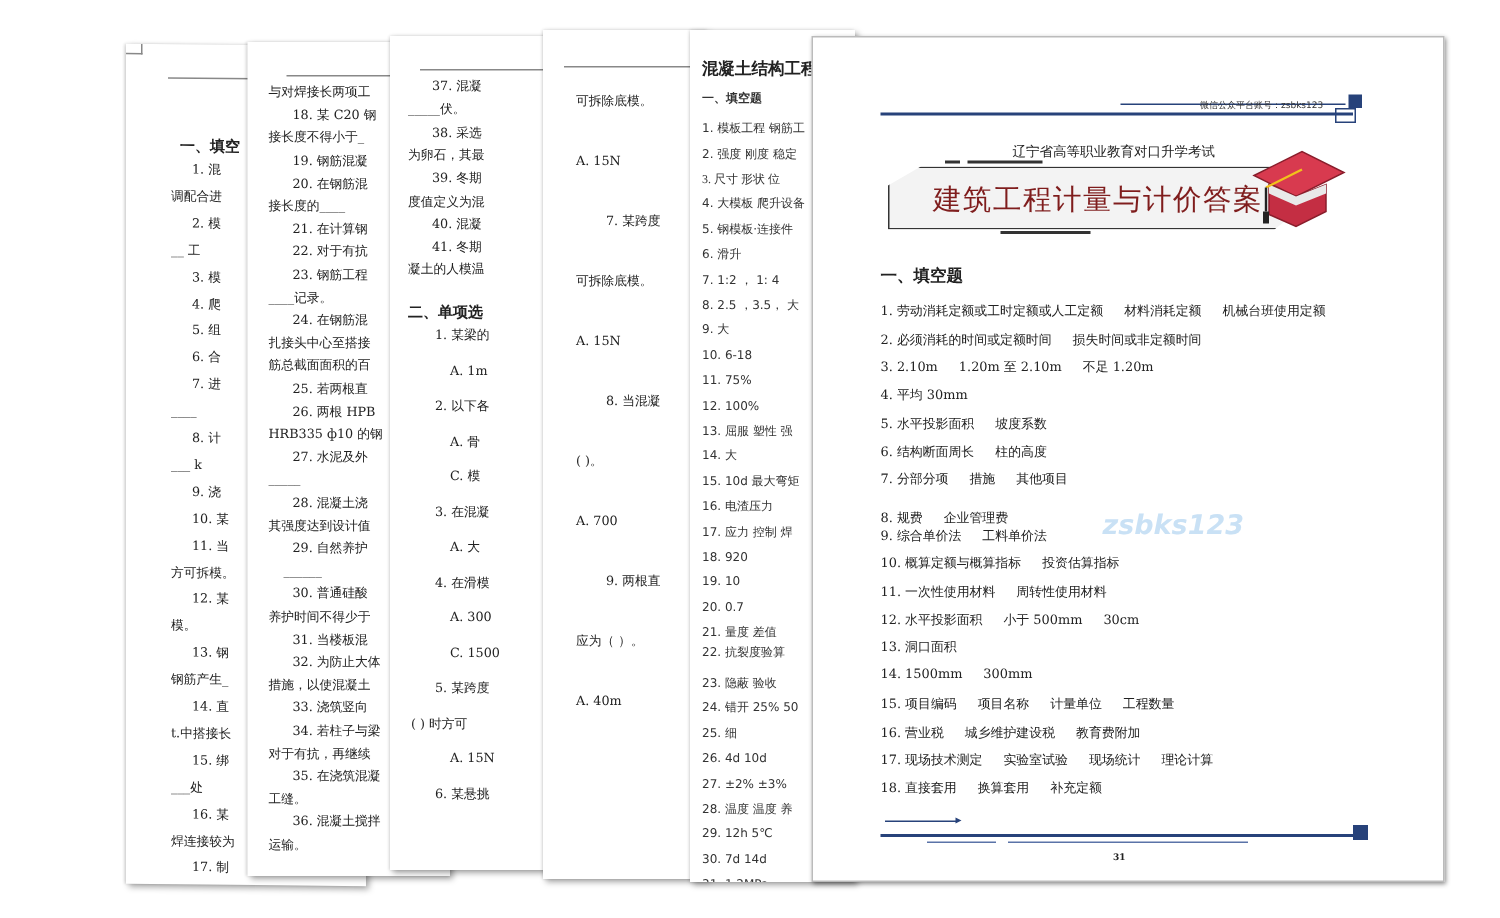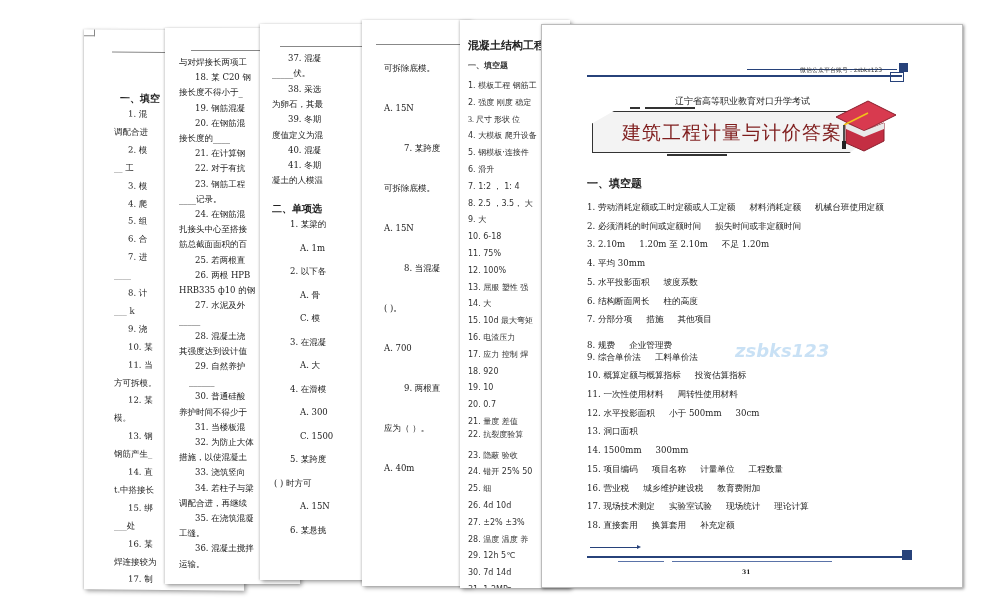--- a/index.html
+++ b/index.html
@@ -115,21 +115,21 @@
       <div class="t" style="left: 14px; top: 318.8px;">其强度达到设计值</div>
       <div class="t" style="left: 30px; top: 334px;">29. 自然养护</div>
       <div class="t" style="left: 24px; top: 349.2px;">______</div>
       <div class="t" style="left: 30px; top: 364.4px;">30. 普通硅酸</div>
       <div class="t" style="left: 14px; top: 379.6px;">养护时间不得少于</div>
       <div class="t" style="left: 30px; top: 394.8px;">31. 当楼板混</div>
       <div class="t" style="left: 30px; top: 410px;">32. 为防止大体</div>
       <div class="t" style="left: 14px; top: 425.2px;">措施，以使混凝土</div>
       <div class="t" style="left: 30px; top: 440.4px;">33. 浇筑竖向</div>
       <div class="t" style="left: 30px; top: 455.6px;">34. 若柱子与梁</div>
-      <div class="t" style="left: 14px; top: 470.8px;">调配合进，再继续</div>
+      <div class="t" style="left: 14px; top: 470.8px;">对于有抗，再继续</div>
       <div class="t" style="left: 30px; top: 486px;">35. 在浇筑混凝</div>
       <div class="t" style="left: 14px; top: 501.2px;">工缝。</div>
       <div class="t" style="left: 30px; top: 516.4px;">36. 混凝土搅拌</div>
       <div class="t" style="left: 14px; top: 531.6px;">运输。</div>
     </div>
 </div>
 
 <div id="p3" class="page">
   <div class="pg-line" style="left:20px;top:22px;width:104px;"></div>
   <div id="p3-lines">

